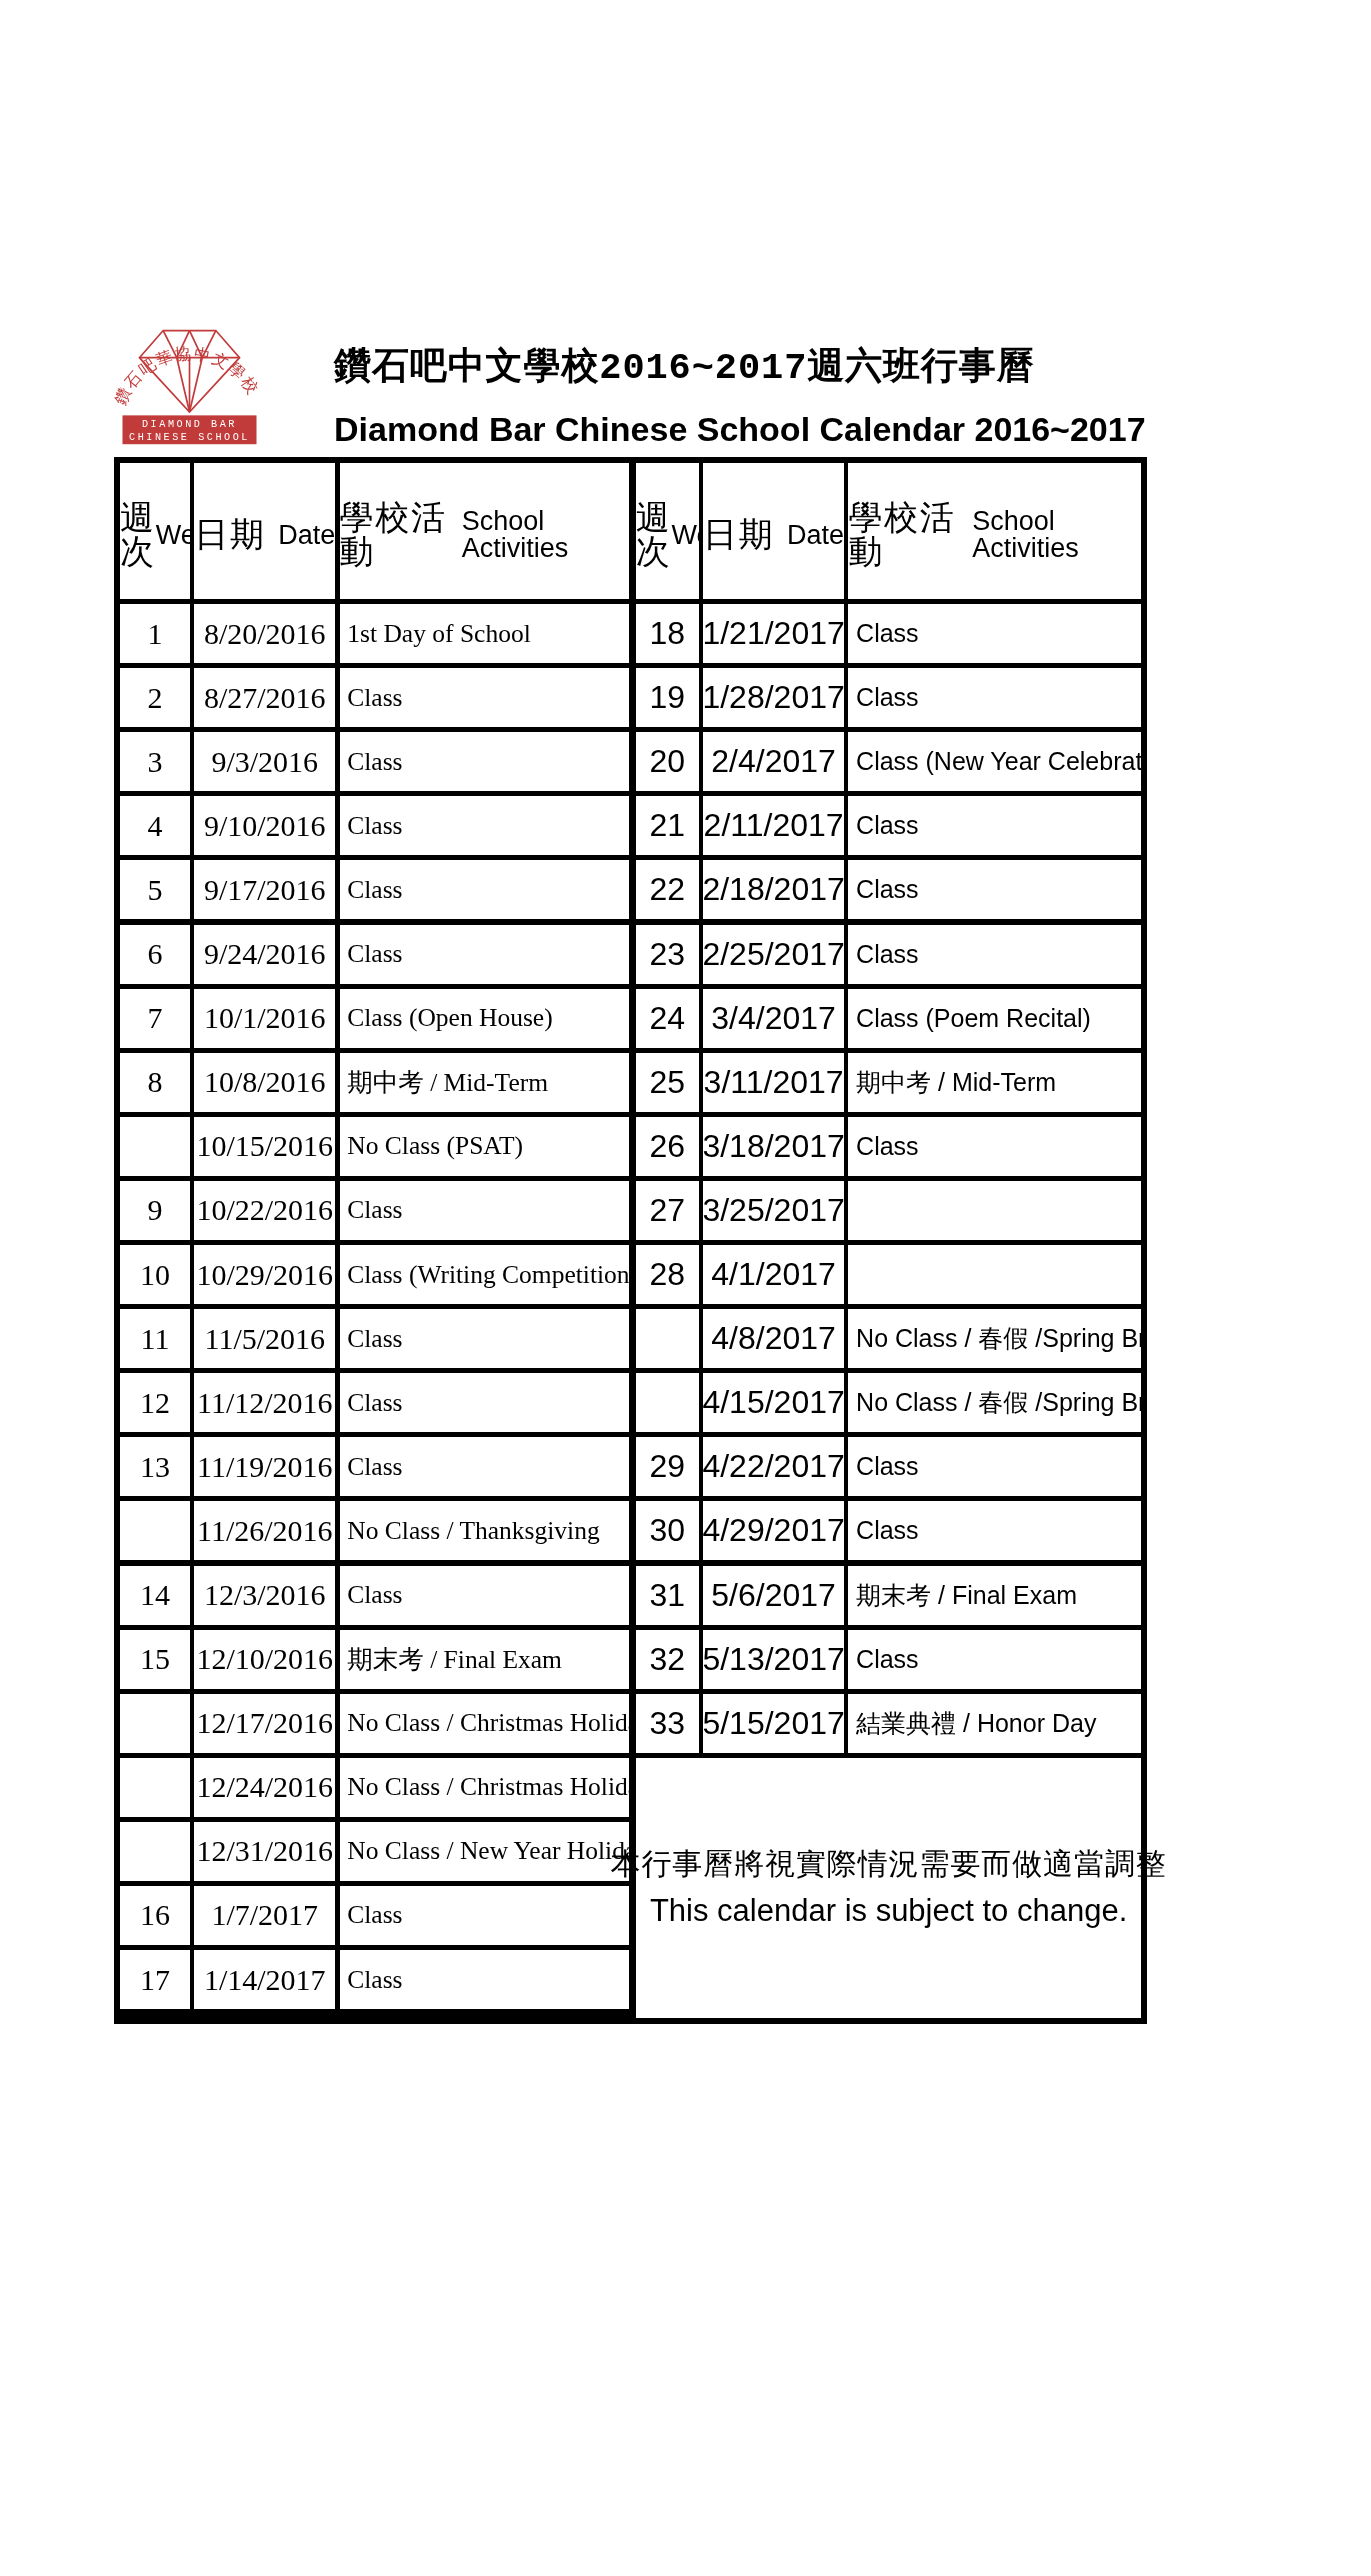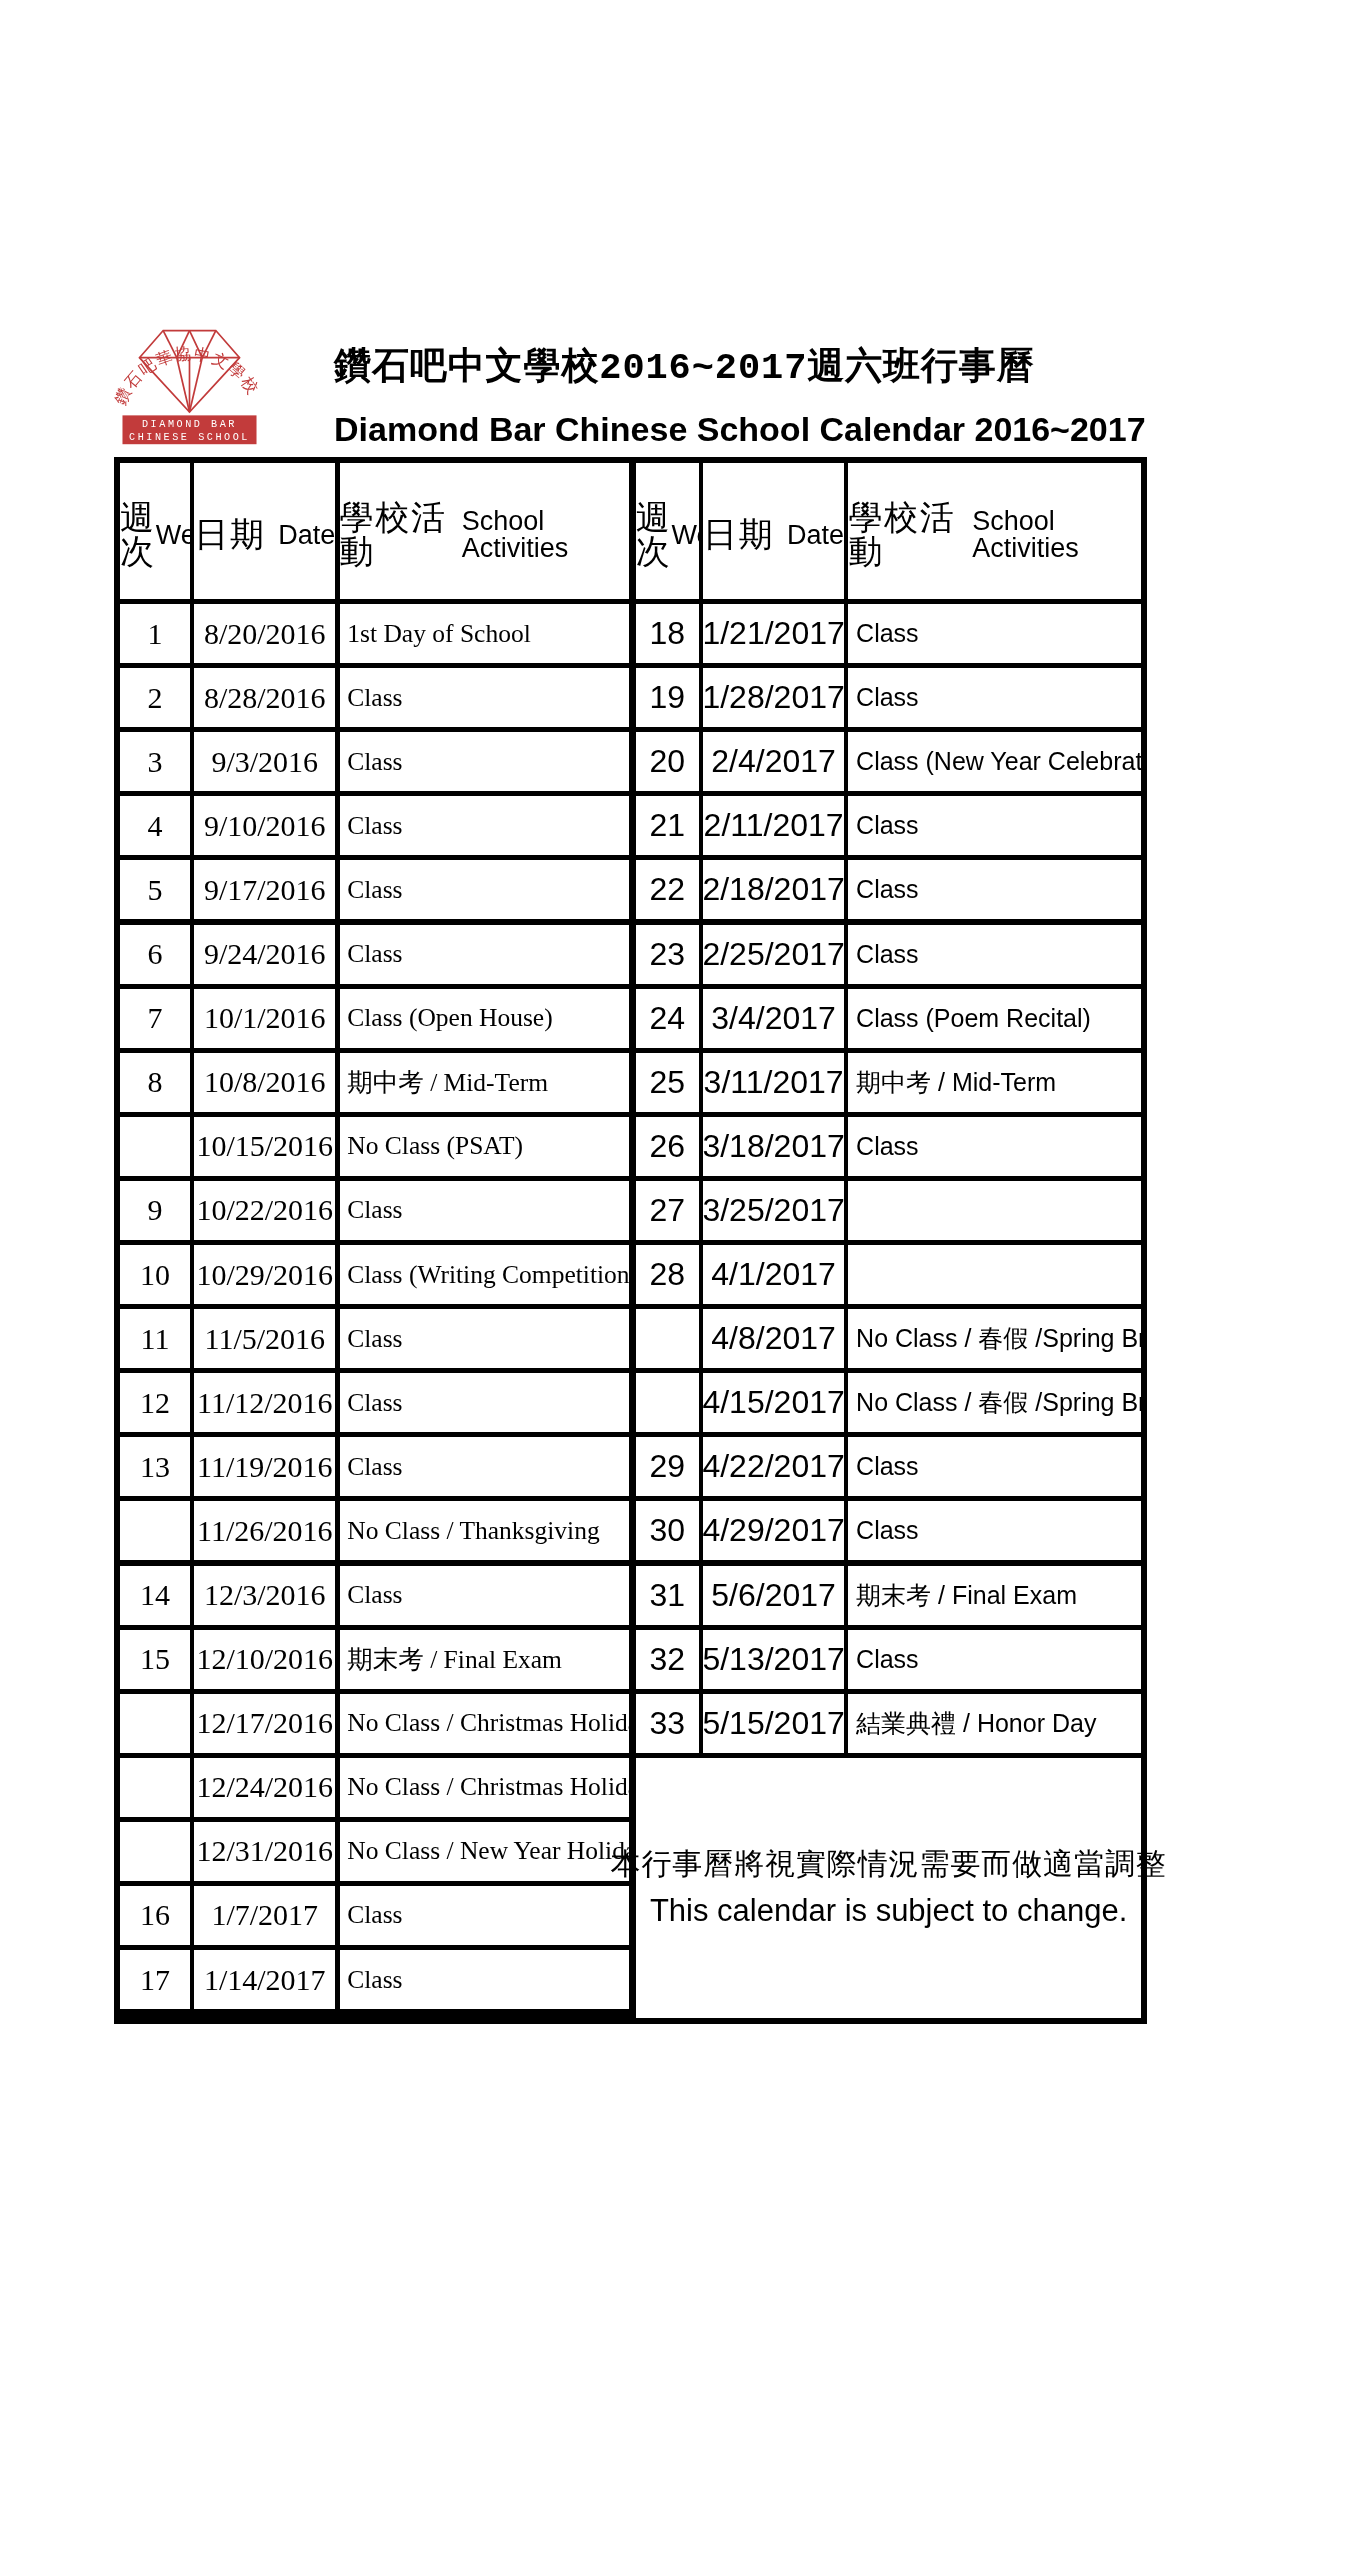--- a/index.html
+++ b/index.html
@@ -137,21 +137,21 @@
       </div>
       <div class="hcell">
         <span class="h-zh">學校活動</span>
         <span class="h-en">School Activities</span>
       </div>
 
     <div class="cell week serif">1</div>
         <div class="cell date serif">8/20/2016</div>
         <div class="cell act serif">1st Day of School</div>
         <div class="cell week serif">2</div>
-        <div class="cell date serif">8/28/2016</div>
+        <div class="cell date serif">8/27/2016</div>
         <div class="cell act serif">Class</div>
         <div class="cell week serif">3</div>
         <div class="cell date serif">9/3/2016</div>
         <div class="cell act serif">Class</div>
         <div class="cell week serif">4</div>
         <div class="cell date serif">9/10/2016</div>
         <div class="cell act serif">Class</div>
         <div class="cell week serif">5</div>
         <div class="cell date serif">9/17/2016</div>
         <div class="cell act serif">Class</div>

